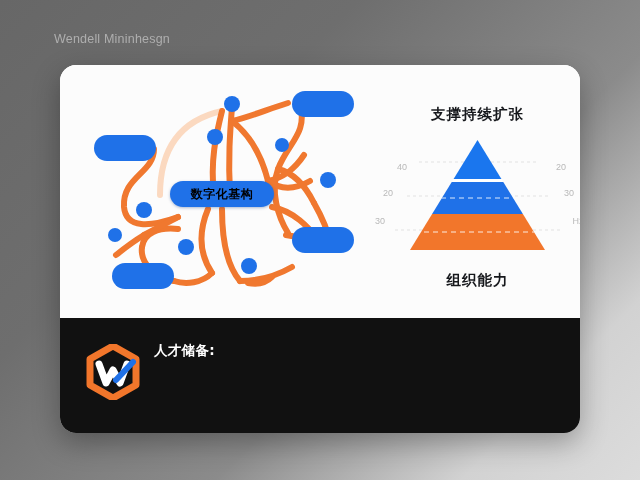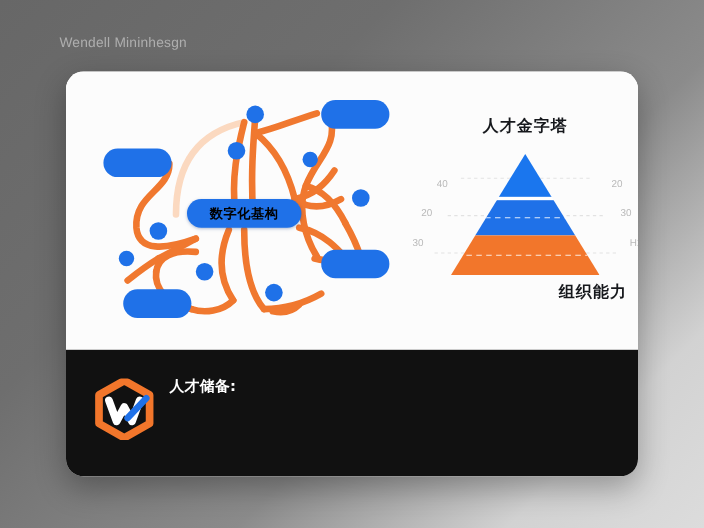--- a/index.html
+++ b/index.html
@@ -57,23 +57,23 @@
     position:absolute;left:325px;top:40px;width:185px;height:205px;
   }
   .pyr-title{
     text-align:center;font-size:14.5px;font-weight:bold;color:#16181c;
     font-family:"DejaVu Sans","Liberation Sans",sans-serif;
     letter-spacing:1px;
   }
   .pyr-body{position:relative;width:185px;height:120px;margin-top:12px;}
   .pyr-body svg{display:block;}
   .pyr-foot{
-    text-align:right;font-size:14.5px;font-weight:bold;color:#16181c;
+    text-align:center;font-size:14.5px;font-weight:bold;color:#16181c;
     font-family:Liberation Sans, sans-serif;
-    letter-spacing:1px;margin-top:0;
+    letter-spacing:1px;margin-top:15px;
   }
   .axlab{
     position:absolute;font-size:9px;color:#b9b9b9;
     font-family:"Liberation Sans","DejaVu Sans",sans-serif;
   }
   .axlab.l70{left:12px;top:26px;}
   .axlab.l20{left:-2px;top:52px;}
   .axlab.l30{left:-10px;top:80px;}
   .axlab.r20{right:4px;top:26px;}
   .axlab.r30{right:-4px;top:52px;}
@@ -158,21 +158,21 @@
           <rect x="30" y="186" width="62" height="26" rx="13" fill="#1f71e8"></rect>
         </g>
       </svg>
 
       <div class="center-pill">
         <span>数字化基构</span>
       </div>
     </div>
 
     <div class="pyramid-wrap">
-      <div class="pyr-title">人才金字塔</div>
+      <div class="pyr-title">支撑持续扩张</div>
 
       <div class="pyr-body">
         <svg viewBox="0 0 185 120" xmlns="http://www.w3.org/2000/svg">
           <defs>
             <clipPath id="pyrclip">
               <polygon points="92.5,4 160,114 25,114"></polygon>
             </clipPath>
           </defs>
 
           <g stroke="#e2e2e2" stroke-width="1" stroke-dasharray="3 3">

